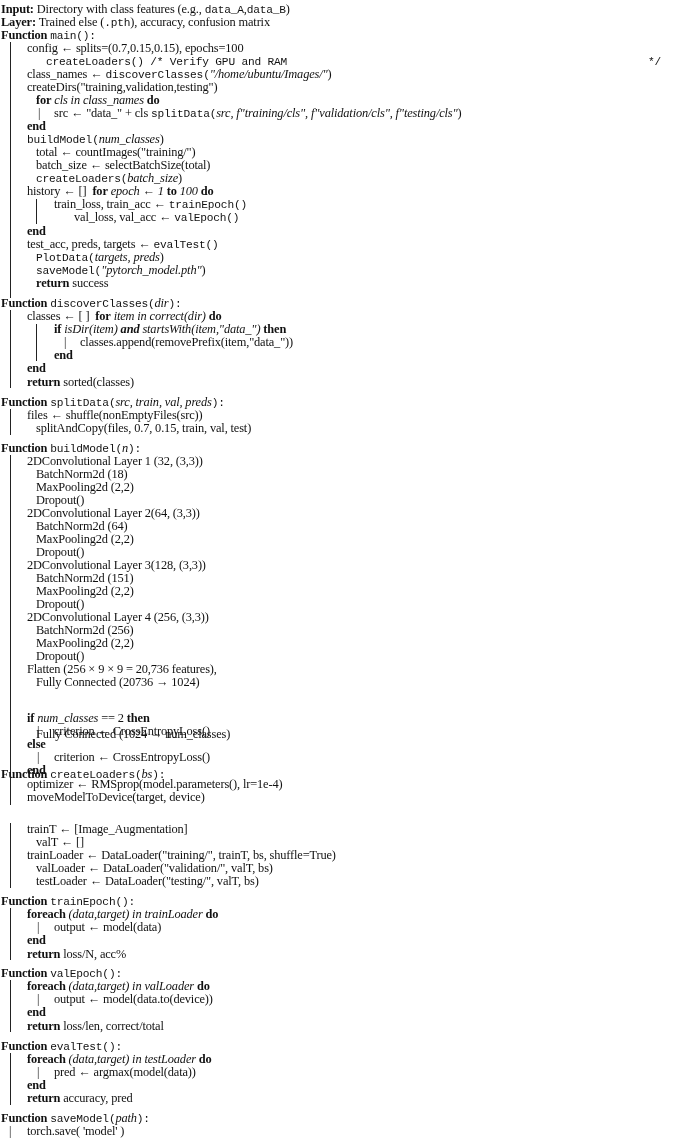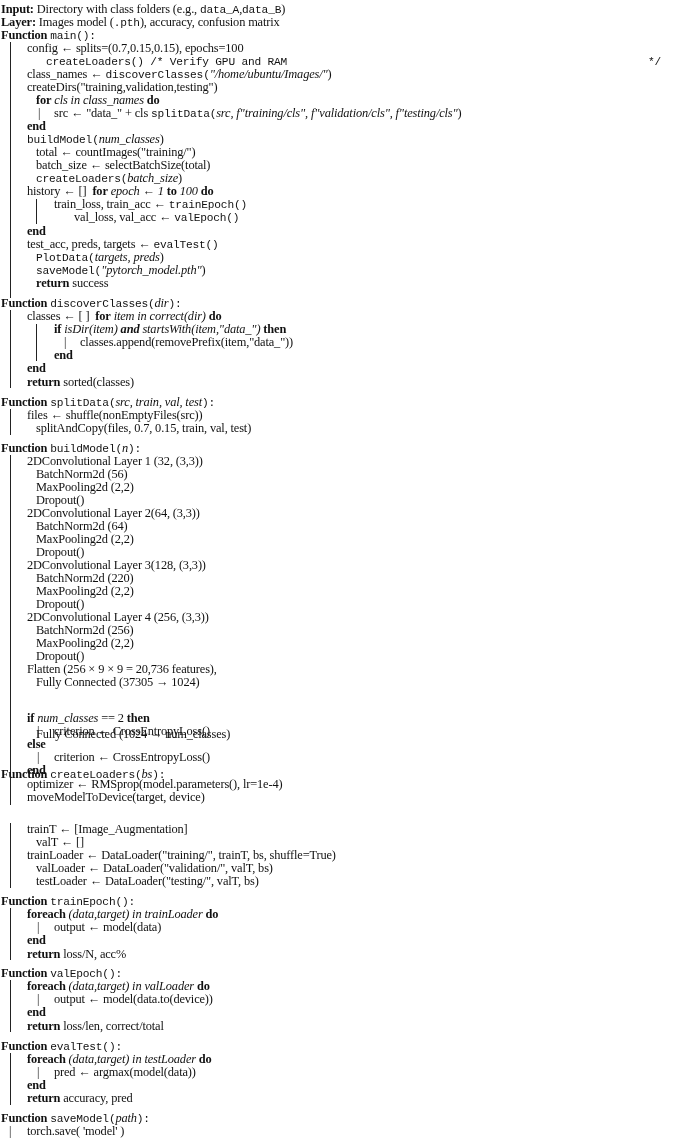--- a/index.html
+++ b/index.html
@@ -14,26 +14,26 @@
   .tick { position:absolute; font-size:12px; line-height:13px; }
   .cmt-end { position:absolute; right:13px; }
 </style>
 </head>
 <body>
 
 <div id="algo">
 
   <div class="ln" style="left:1px;top:3px">
     <span class="kw">Input:</span>
-    <span>Directory with class folders (e.g.,</span>
+    <span>Directory with class features (e.g.,</span>
     <span class="tt">data_A</span><span>,</span><span class="tt">data_B</span><span>)</span>
   </div>
   <div class="ln" style="left:1px;top:16px">
     <span class="kw">Layer:</span>
-    <span>Images model (</span><span class="tt">.pth</span><span>), accuracy, confusion matrix</span>
+    <span>Trained else (</span><span class="tt">.pth</span><span>), accuracy, confusion matrix</span>
   </div>
 
   <div class="ln" style="left:1px;top:29px">
     <span class="kw">Function</span>
     <span class="tt">main():</span>
   </div>
   <div class="bar" style="left:10px;top:42px;height:256px"></div>
   <div class="ln" style="left:27px;top:42px">config ← splits=(0.7,0.15,0.15), epochs=100</div>
   <div class="ln" style="left:46px;top:55px">
     <span class="tt">createLoaders() /* Verify GPU and RAM</span>
@@ -114,49 +114,49 @@
   <div class="ln" style="left:80px;top:336px">classes.append(removePrefix(item,"data_"))</div>
   <div class="ln kw" style="left:54px;top:349px">end</div>
   <div class="ln kw" style="left:27px;top:362px">end</div>
   <div class="ln" style="left:27px;top:376px">
     <span class="kw">return</span>
     <span>sorted(classes)</span>
   </div>
 
   <div class="ln" style="left:1px;top:396px">
     <span class="kw">Function</span>
-    <span class="tt">splitData(</span><span class="it">src, train, val, test</span><span class="tt">):</span>
+    <span class="tt">splitData(</span><span class="it">src, train, val, preds</span><span class="tt">):</span>
   </div>
   <div class="bar" style="left:10px;top:409px;height:26px"></div>
   <div class="ln" style="left:27px;top:409px">files ← shuffle(nonEmptyFiles(src))</div>
   <div class="ln" style="left:36px;top:422px">splitAndCopy(files, 0.7, 0.15, train, val, test)</div>
 
   <div class="ln" style="left:1px;top:442px">
     <span class="kw">Function</span>
     <span class="tt">buildModel(</span><span class="it">n</span><span class="tt">):</span>
   </div>
   <div class="bar" style="left:10px;top:455px;height:350px"></div>
   <div class="ln" style="left:27px;top:455px">2DConvolutional Layer 1 (32, (3,3))</div>
-  <div class="ln" style="left:36px;top:468px">BatchNorm2d (56)</div>
+  <div class="ln" style="left:36px;top:468px">BatchNorm2d (18)</div>
   <div class="ln" style="left:36px;top:481px">MaxPooling2d (2,2)</div>
   <div class="ln" style="left:36px;top:494px">Dropout()</div>
   <div class="ln" style="left:27px;top:507px">2DConvolutional Layer 2(64, (3,3))</div>
   <div class="ln" style="left:36px;top:520px">BatchNorm2d (64)</div>
   <div class="ln" style="left:36px;top:533px">MaxPooling2d (2,2)</div>
   <div class="ln" style="left:36px;top:546px">Dropout()</div>
   <div class="ln" style="left:27px;top:559px">2DConvolutional Layer 3(128, (3,3))</div>
-  <div class="ln" style="left:36px;top:572px">BatchNorm2d (220)</div>
+  <div class="ln" style="left:36px;top:572px">BatchNorm2d (151)</div>
   <div class="ln" style="left:36px;top:585px">MaxPooling2d (2,2)</div>
   <div class="ln" style="left:36px;top:598px">Dropout()</div>
   <div class="ln" style="left:27px;top:611px">2DConvolutional Layer 4 (256, (3,3))</div>
   <div class="ln" style="left:36px;top:624px">BatchNorm2d (256)</div>
   <div class="ln" style="left:36px;top:637px">MaxPooling2d (2,2)</div>
   <div class="ln" style="left:36px;top:650px">Dropout()</div>
   <div class="ln" style="left:27px;top:663px">Flatten (256 × 9 × 9 = 20,736 features),</div>
-  <div class="ln" style="left:36px;top:676px">Fully Connected (37305 → 1024)</div>
+  <div class="ln" style="left:36px;top:676px">Fully Connected (20736 → 1024)</div>
   <div class="ln" style="left:36px;top:728px">Fully Connected (1024 → num_classes)</div>
   <div class="ln" style="left:27px;top:712px">
     <span class="kw">if</span>
     <span class="it">num_classes</span><span> == 2</span>
     <span class="kw">then</span>
   </div>
   <div class="tick" style="left:37px;top:725px">|</div>
   <div class="ln" style="left:54px;top:725px">criterion ← CrossEntropyLoss()</div>
   <div class="ln kw" style="left:27px;top:738px">else</div>
   <div class="tick" style="left:37px;top:751px">|</div>

